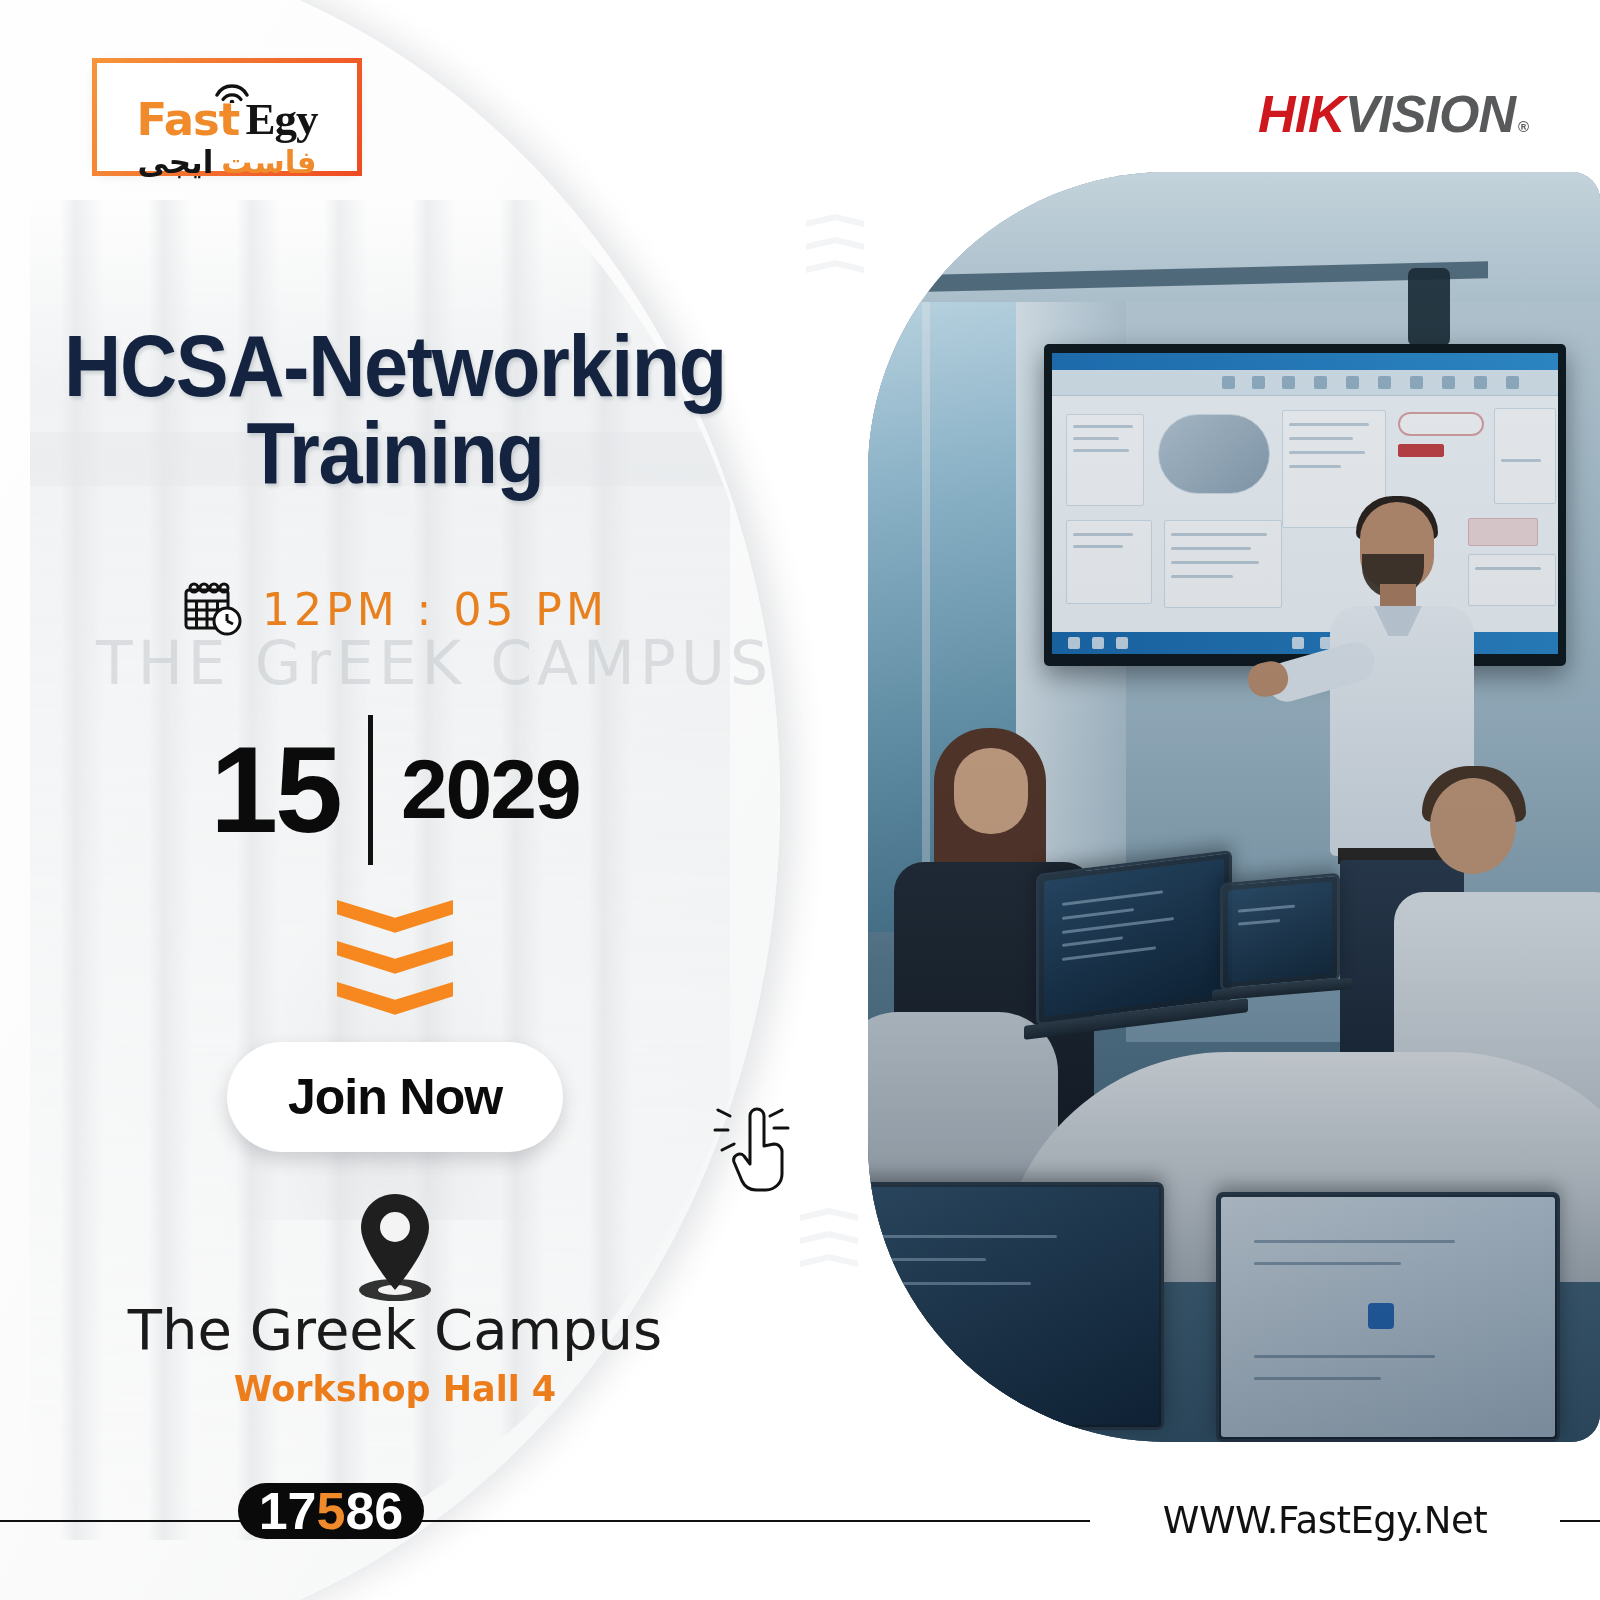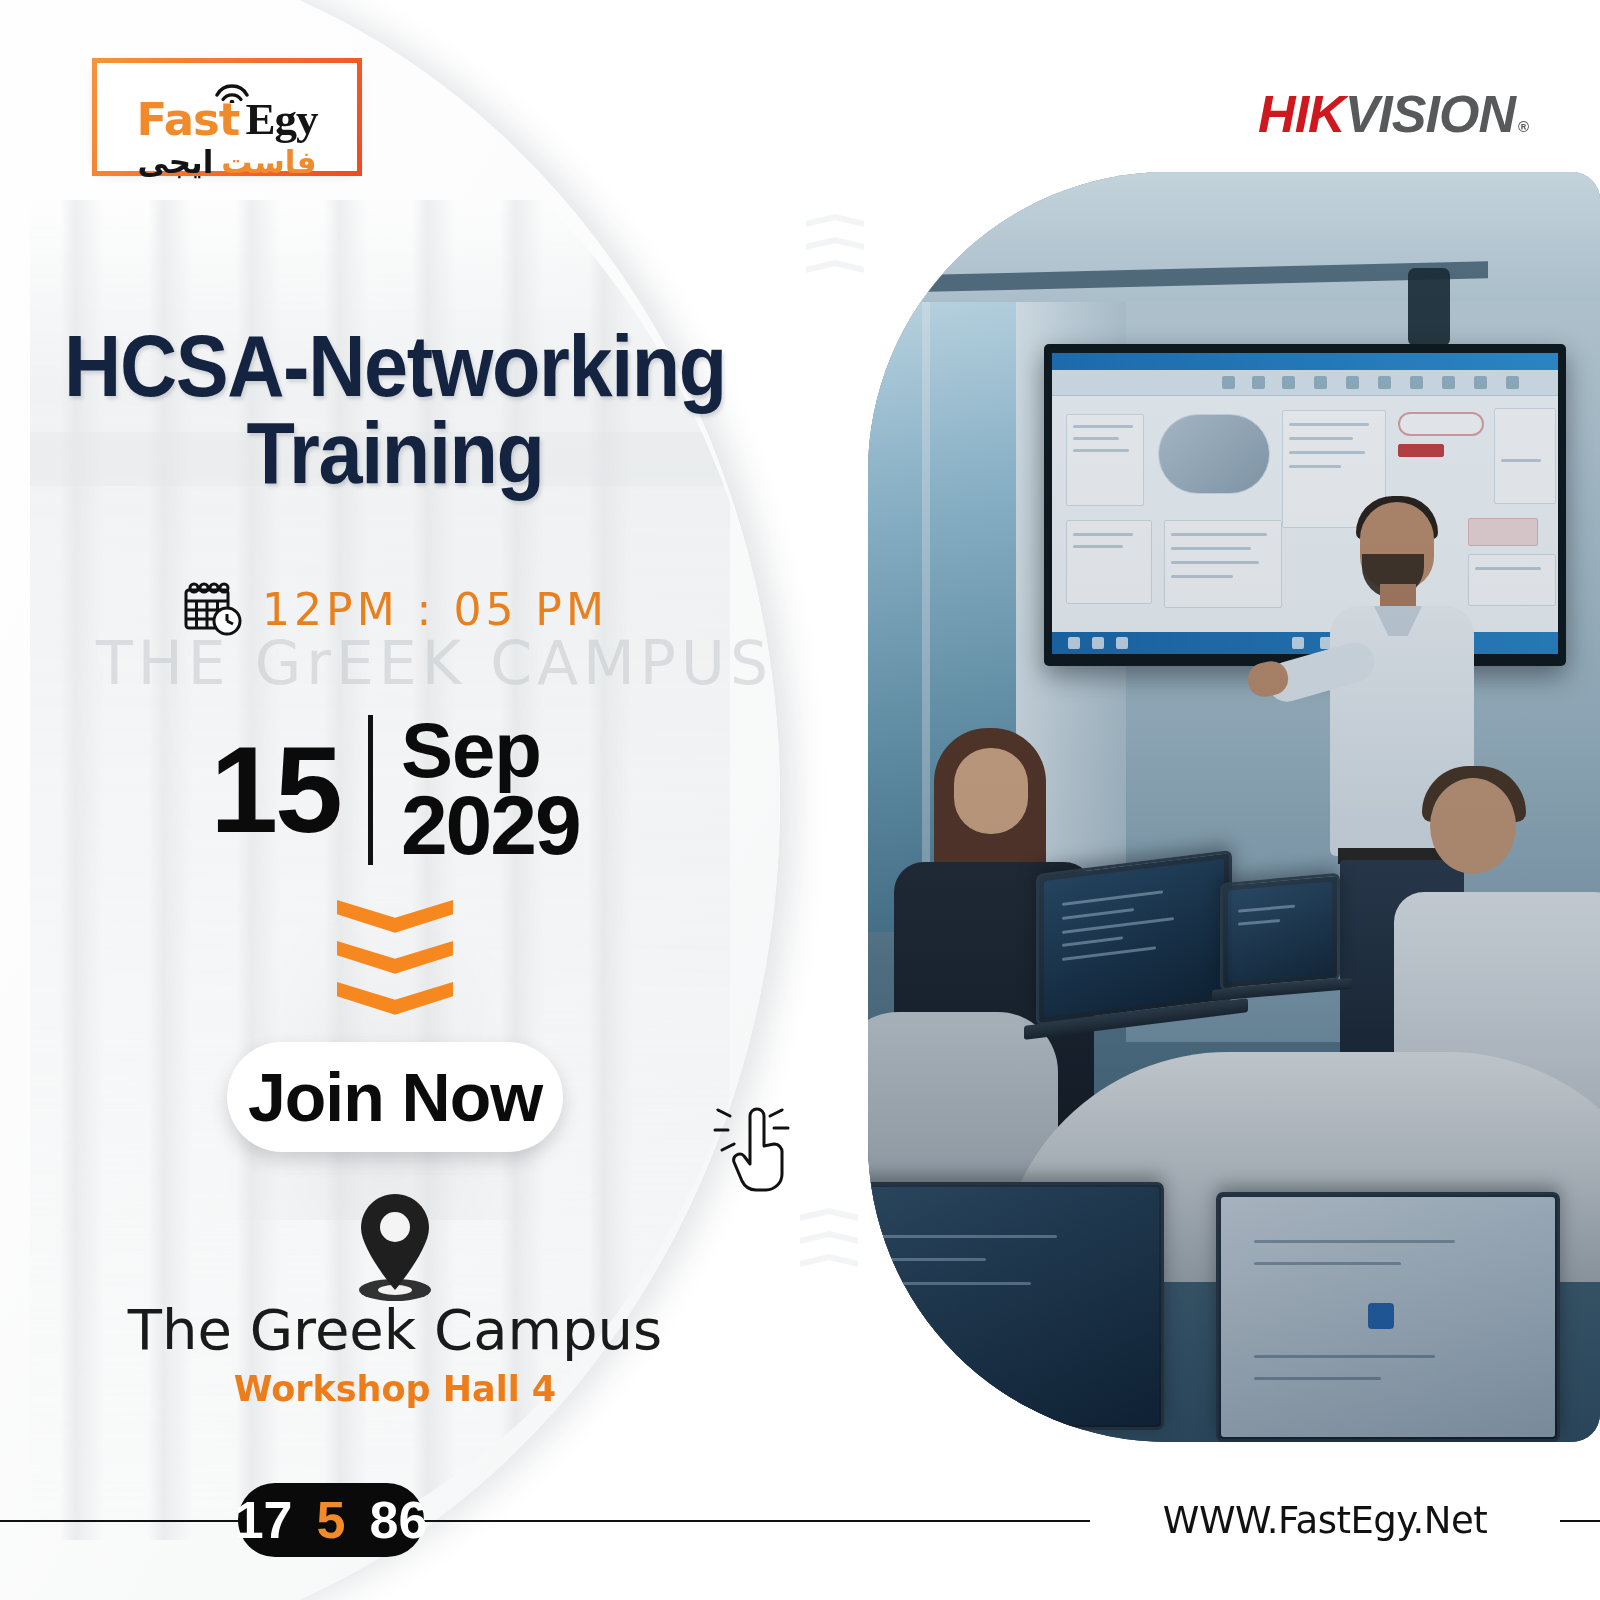--- a/index.html
+++ b/index.html
@@ -333,21 +333,21 @@
 
   
   .join-wrap { position:absolute; left:0; top:1042px; width:790px; display:flex; justify-content:center; }
   .join-btn {
     position:relative;
     width:336px; height:110px; border-radius:58px;
     background:#ffffff;
     border:none;
     box-shadow:0 8px 18px rgba(60,60,70,.20);
     display:flex; align-items:center; justify-content:center;
-    font-size:68px; font-weight:700; color:#0b0b0b; letter-spacing:-1px;
+    font-size:50px; font-weight:700; color:#0b0b0b; letter-spacing:-1px;
     font-family:"Liberation Sans", sans-serif;
     overflow:visible;
   }
   .join-btn::before {
     content:""; position:absolute; left:-8px; top:-9px;
     width:344px; height:108px; border-radius:58px;
     background:linear-gradient(180deg,#B75A12 0%,#C8691B 34%,rgba(200,105,27,0) 58%);
     z-index:-1;
   }
   .cursor-hand { position:absolute; right:-14px; bottom:-46px; width:92px; height:104px; }
@@ -363,25 +363,24 @@
   .place-name { font-size:56px; color:#1a1a1a; font-weight:400; letter-spacing:0px; line-height:1.06; }
   .place-sub  { font-size:40px; color:#2b2b2b; font-weight:300; margin-top:4px; }
   .place-hall { font-size:35px; color:#ED7D1A; font-weight:700; margin-top:10px; }
 
   
   .footer-rule {
     position:absolute; left:0; top:1520px; width:1600px; height:2px; background:#111;
   }
   .phone-badge {
     position:absolute; left:238px; top:1483px;
-    width:186px; height:74px; border-radius:40px; background:#0a0a0a;
+    width:186px; height:56px; border-radius:40px; background:#0a0a0a;
     display:flex; align-items:center; justify-content:center;
     font-family:"Liberation Sans", sans-serif; font-weight:700; font-size:52px;
     letter-spacing:0px;
-    gap:24px;
   }
   .phone-badge .w { color:#ffffff; }
   .phone-badge .o { color:#F08A2A; }
 
   .site-wrap {
     position:absolute; left:1090px; top:1492px; width:470px; height:56px;
     display:flex; align-items:center; justify-content:center;
     background:#ffffff;
   }
   .site {
@@ -617,21 +616,20 @@
         <line x1="45" y1="41" x2="51" y2="44"></line>
       </g>
     </svg>
     <span class="time-text">12PM : 05 PM</span>
   </div>
 
   <div class="date-row">
     <span class="day">15</span>
     <span class="divider"></span>
     <span class="monthyear">
-      <span class="month">Sep</span>
       <span class="year">2029</span>
     </span>
   </div>
 
   <div class="chev-stack">
     <span></span>
       <span></span>
       <span></span>
   </div>
 

